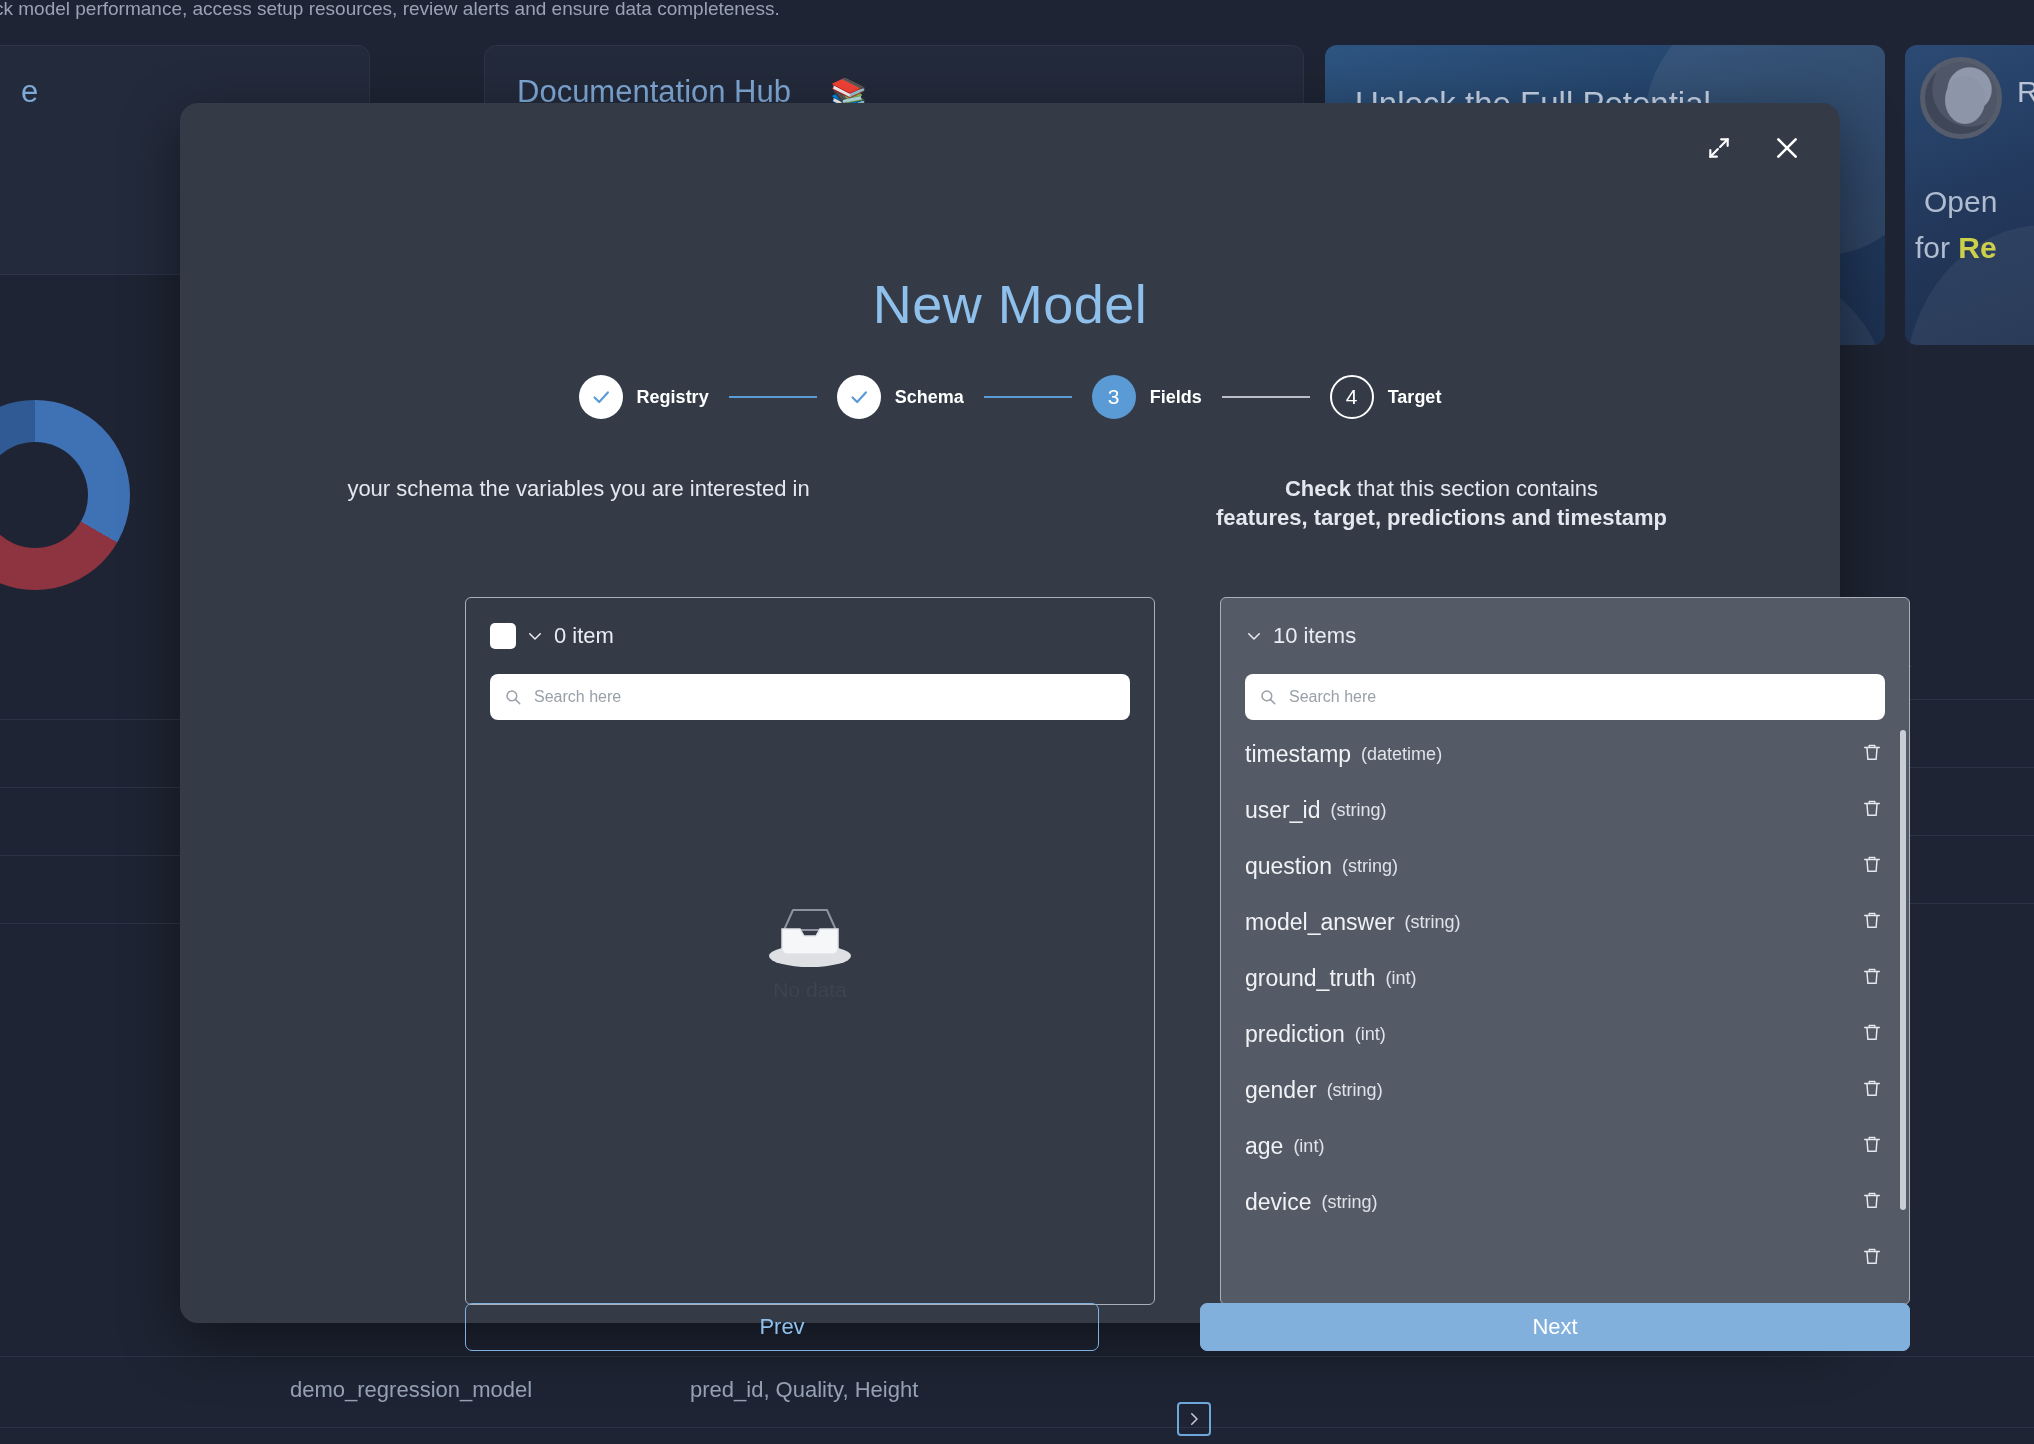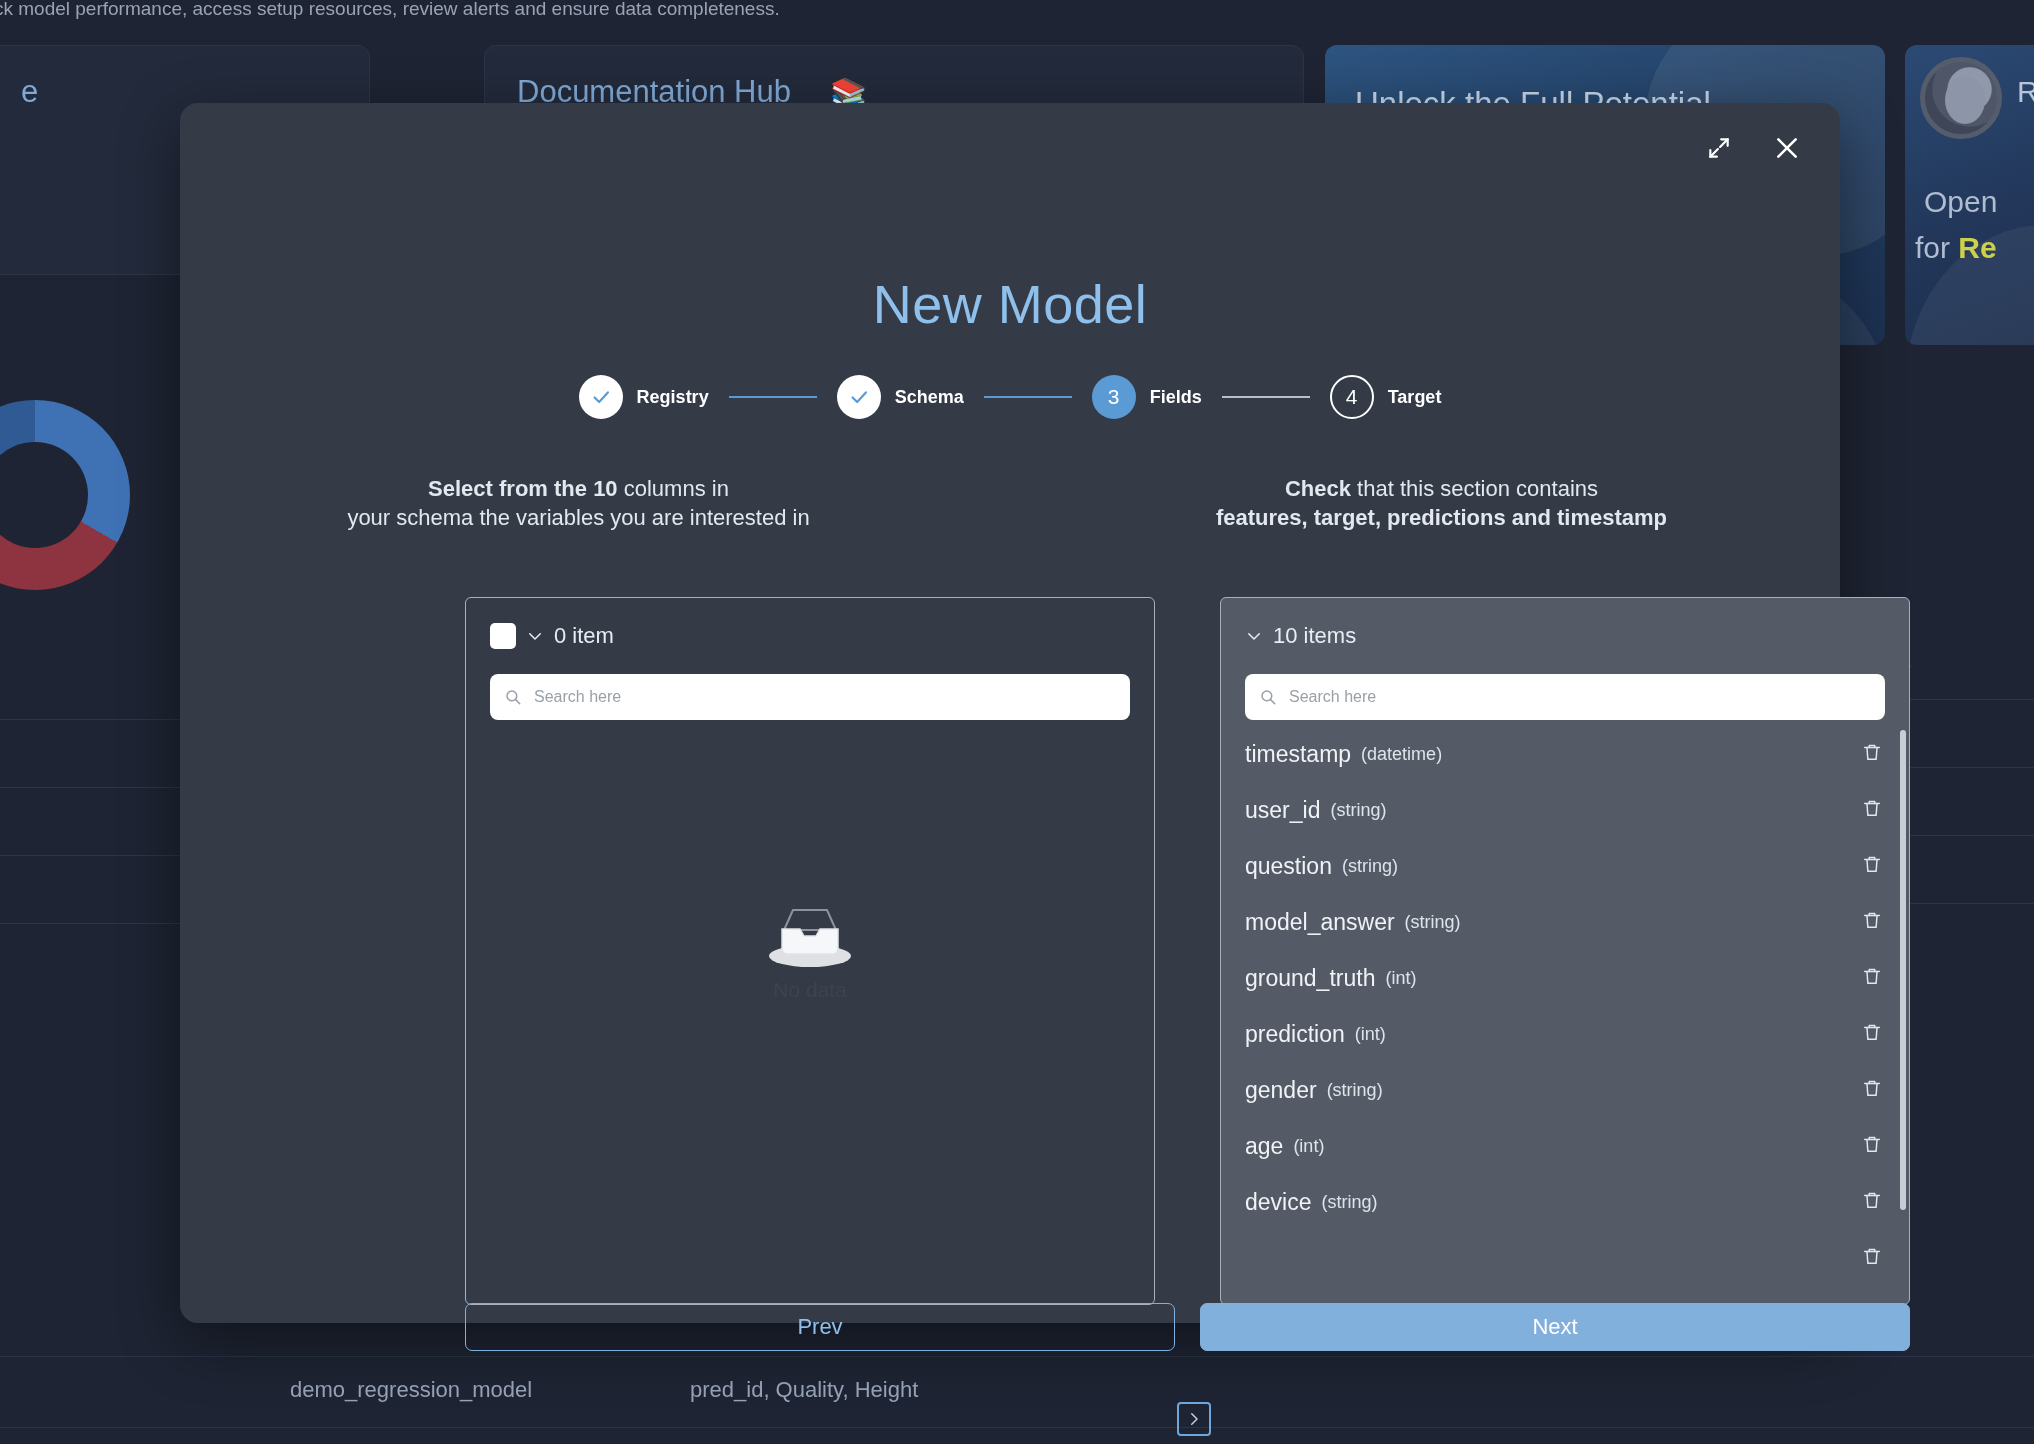--- a/index.html
+++ b/index.html
@@ -201,21 +201,21 @@
     cursor: pointer;
   }
 
   
   .footer { position: absolute; left: 0; right: 0; top: 1200px; }
   .btn {
     position: absolute; height: 48px; border-radius: 7px;
     display: flex; align-items: center; justify-content: center;
     font-size: 22px; cursor: pointer;
   }
-  .btn-prev { left: 285px; width: 710px; background: transparent; border: 1px solid #7eb0e0; color: #8fc0ec; }
+  .btn-prev { left: 285px; width: 634px; background: transparent; border: 1px solid #7eb0e0; color: #8fc0ec; }
   .btn-next { left: 1020px; width: 710px; background: #82b0dd; border: 1px solid #82b0dd; color: #ffffff; }
 </style>
 </head>
 <body>
 
 <div id="bg">
 
   <div class="bg-subtitle">ck model performance, access setup resources, review alerts and ensure data completeness.</div>
 
   <div class="bg-card rocket">
@@ -318,21 +318,20 @@
     <div class="step-line grey"></div>
 
     <div class="step">
       <div class="step-circle todo">4</div>
       <div class="step-label">Target</div>
     </div>
   </div>
 
   <div class="instructions">
     <div class="instr instr-left">
-      <span class="ln"><b>Select from the 10</b><span> columns in</span></span>
       <span class="ln">your schema the variables you are interested in</span>
     </div>
     <div class="instr instr-right">
       <span class="ln"><b>Check</b><span> that this section contains</span></span>
       <span class="ln"><b>features, target, predictions and timestamp</b></span>
     </div>
   </div>
 
   <div class="panels">
 

